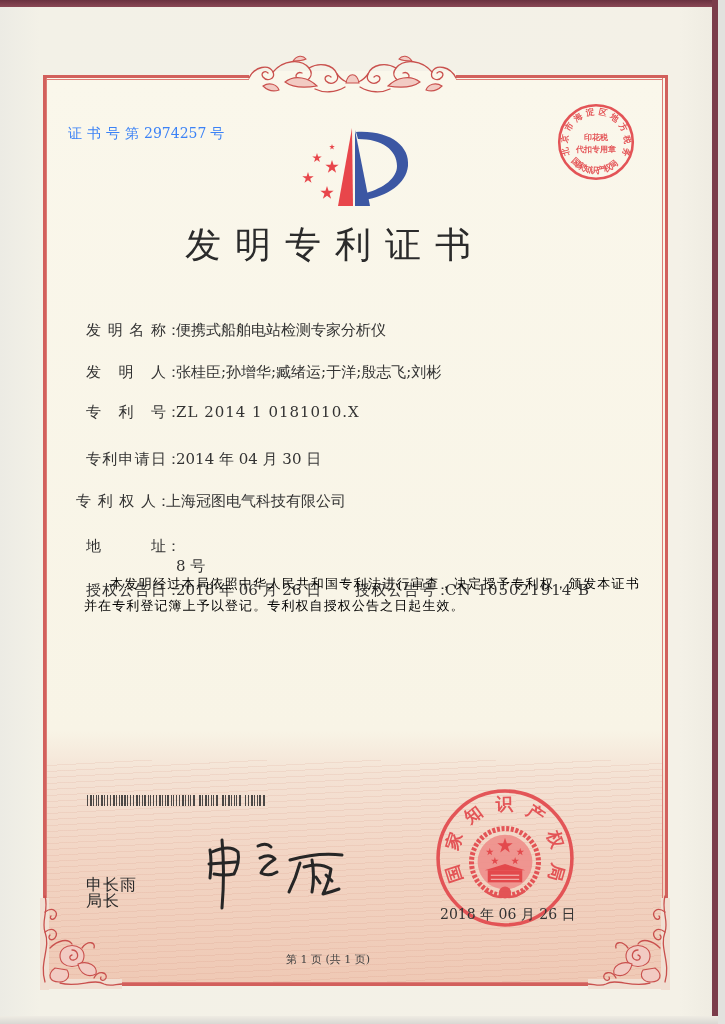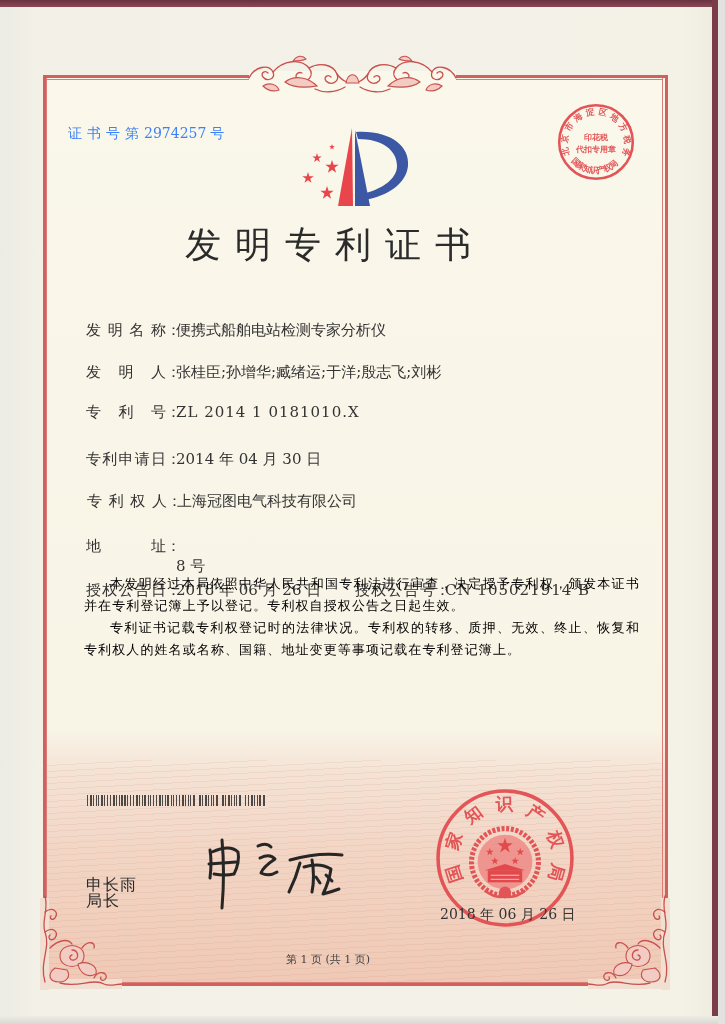--- a/index.html
+++ b/index.html
@@ -169,21 +169,21 @@
 <div class="field-row" style="left:86px;top:402px">
   <span class="field-label">专利号</span>
     <span class="field-sep">：</span>
     <span class="field-value mono">ZL 2014 1 0181010.X</span>
 </div>
 <div class="field-row" style="left:86px;top:449px">
   <span class="field-label">专利申请日</span>
     <span class="field-sep">：</span>
     <span class="field-value">2014 年 04 月 30 日</span>
 </div>
-<div class="field-row" style="left:87px;top:491px">
+<div class="field-row" style="left:76px;top:491px">
   <span class="field-label">专利权人</span>
     <span class="field-sep">：</span>
     <span class="field-value">上海冠图电气科技有限公司</span>
 </div>
 <div class="field-row" style="left:86px;top:536px">
   <span class="field-label">地址</span>
     <span class="field-sep">：</span>
 </div>
 <div class="field-row" style="left:176px;top:556px">
   <span class="field-value">8 号</span>
@@ -194,21 +194,20 @@
     <span class="field-value">2018 年 06 月 26 日</span>
 </div>
 <div class="field-row" style="left:355px;top:580px">
   <span class="field-label">授权公告号</span>
     <span class="field-sep">：</span>
     <span class="field-value mono">CN 105021914 B</span>
 </div>
 
 <div class="abs para-block">
   <p>本发明经过本局依照中华人民共和国专利法进行审查，决定授予专利权，颁发本证书并在专利登记簿上予以登记。专利权自授权公告之日起生效。</p>
-  <p>专利证书记载专利权登记时的法律状况。专利权的转移、质押、无效、终止、恢复和专利权人的姓名或名称、国籍、地址变更等事项记载在专利登记簿上。</p>
 </div>
 
 <div class="abs barcode"></div>
 
 <div class="abs sig-title">局长</div>
 <div class="abs sig-name">申长雨</div>
 
 <svg class="abs" style="left:200px;top:832px" width="150" height="80" viewBox="0 0 150 80">
   <g fill="none" stroke="#262626" stroke-width="3" stroke-linecap="round" stroke-linejoin="round">
     <path d="M10,18 Q12,30 10,46"></path>

